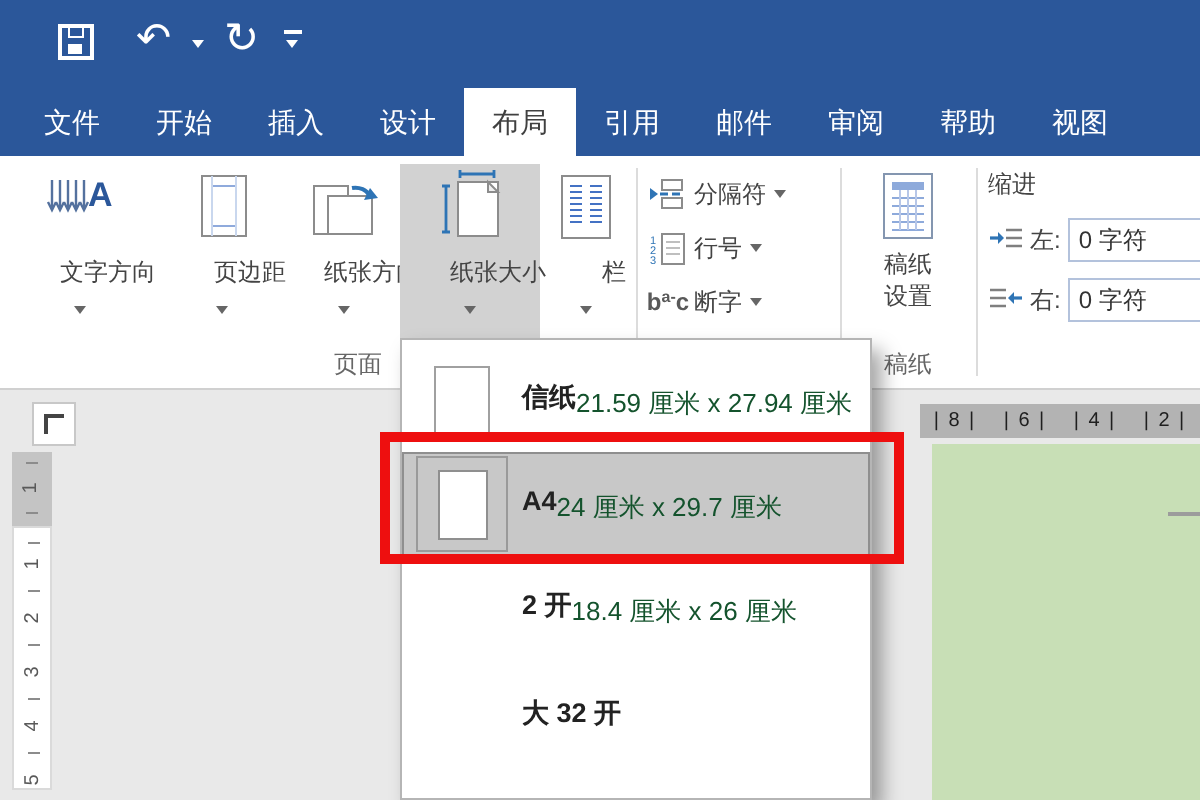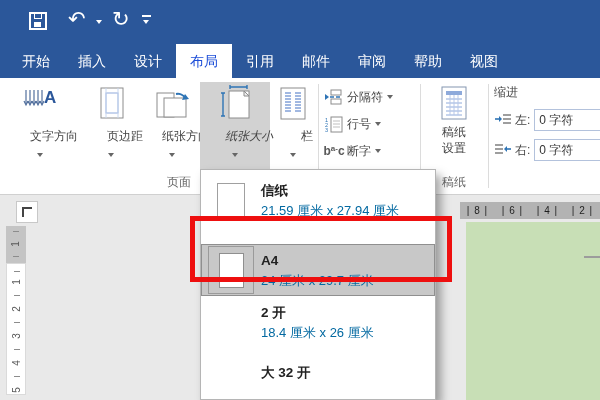--- a/index.html
+++ b/index.html
@@ -15,31 +15,31 @@
   .undo{left:68px;top:9px;} .redo{left:112px;top:9px;}
   .tri{width:0;height:0;border-left:3.5px solid transparent;border-right:3.5px solid transparent;border-top:4px solid #fff;}
   .undo-arrow{position:absolute;left:96px;top:20px;}
   .qat-custom{position:absolute;left:142px;top:15px;width:9px;}
   .qat-custom .bar{height:2px;background:#fff;margin-bottom:3px;}
   .qat-custom .tri{margin-left:1px;}
   
   .tabs{position:absolute;left:0;top:40px;width:600px;height:38px;background:#2b579a;
     display:flex;align-items:flex-end;padding-left:8px;box-sizing:border-box;}
   .tab{height:34px;line-height:34px;padding:0 14px;color:#fff;font-size:14px;white-space:nowrap;}
-  .tab.active{background:#fff;color:#1d4ed8;}
+  .tab.active{background:#fff;color:#404040;}
   
   .ribbon{position:absolute;left:0;top:78px;width:600px;height:117px;background:#fff;
     border-bottom:1px solid #d0d0d0;box-sizing:border-box;font-size:12px;color:#444;}
   .grp1{position:absolute;left:2px;top:4px;display:flex;}
   .bigbtn{display:flex;flex-direction:column;align-items:center;height:91px;}
   .bigbtn .ic{height:44px;display:flex;align-items:center;justify-content:center;}
   .bigbtn .lb{height:20px;line-height:20px;white-space:nowrap;margin-left:28px;}
   .bigbtn .arw{margin-top:7px;}
   .dtri{width:0;height:0;border-left:3.5px solid transparent;border-right:3.5px solid transparent;border-top:4px solid #666;}
-  .pressed{background:#d2d2d2;font-style:italic;}
+  .pressed{background:#d2d2d2;}
   .w76{width:76px}.w66{width:66px}.w56{width:56px}.w70{width:70px}.w46{width:46px}
   .sep{position:absolute;top:6px;width:1px;height:104px;background:#dcdcdc;}
   .midcol{position:absolute;left:324px;top:8px;}
   .smallbtn{display:flex;align-items:center;height:22px;margin-bottom:5px;white-space:nowrap;}
   .smallbtn .sic{width:20px;margin-right:3px;display:flex;justify-content:center;}
   .smallbtn .dtri{margin-left:4px;}
   .bc{font-size:12px;color:#595959;font-weight:bold;}
   .bc sup{font-size:8px;}
   .gz{position:absolute;left:428px;top:4px;width:52px;display:flex;flex-direction:column;align-items:center;}
   .gz .lb{line-height:16px;text-align:center;}
@@ -67,24 +67,24 @@
   .pagemark{position:absolute;right:0;top:34px;width:16px;height:2px;background:#9c9c9c;}
   
   .dropdown{position:absolute;left:200px;top:169px;width:236px;height:231px;background:#fff;
     border:1px solid #b5b5b5;box-sizing:border-box;box-shadow:5px 6px 9px rgba(0,0,0,0.35);
     padding-top:4px;z-index:5;}
   .dd-item{height:52px;display:flex;align-items:center;}
   .dd-ico-col{width:60px;display:flex;justify-content:center;align-items:center;flex:none;}
   .pg-letter{width:26px;height:33px;background:#fff;border:1px solid #a0a0a0;}
   .ico-frame{width:44px;height:46px;border:1px solid #9a9a9a;display:flex;align-items:center;justify-content:center;}
   .pg-a4{width:23px;height:33px;background:#fff;border:1px solid #8f8f8f;}
-  .dd-txt{display:flex;flex-direction:column;}
+  .dd-txt{display:flex;}
   .dd-name{font-size:13.5px;font-weight:bold;color:#222;line-height:17px;}
-  .dd-dims{font-size:13px;color:#0369a1;line-height:17px;margin-top:3px;}
-  .dd-item.sel{background:#c8c8c8;outline:1px solid #8f8f8f;outline-offset:-1px;margin-top:18px;}
+  .dd-dims{font-size:13px;color:#14532d;line-height:17px;margin-top:3px;}
+  .dd-item.sel{background:#c8c8c8;outline:1px solid #8f8f8f;outline-offset:-1px;}
   
   .redbox{position:absolute;left:190px;top:216px;width:262px;height:66px;box-sizing:border-box;
     border:5px solid #ee0f0f;z-index:10;pointer-events:none;}
 </style>
 </head>
 <body>
 
 <div class="screen">
 
   <div class="titlebar">
@@ -94,20 +94,21 @@
         <div class="tri"></div>
       </div>
     <div class="qat uglyph redo">↻</div>
     <div class="qat-custom">
       <div class="bar"></div>
         <div class="tri"></div>
     </div>
   </div>
 
   <div class="tabs">
+    <div class="tab">文件</div>
     <div class="tab">开始</div>
     <div class="tab">插入</div>
     <div class="tab">设计</div>
     <div class="tab active">布局</div>
     <div class="tab">引用</div>
     <div class="tab">邮件</div>
     <div class="tab">审阅</div>
     <div class="tab">帮助</div>
     <div class="tab">视图</div>
   </div>

